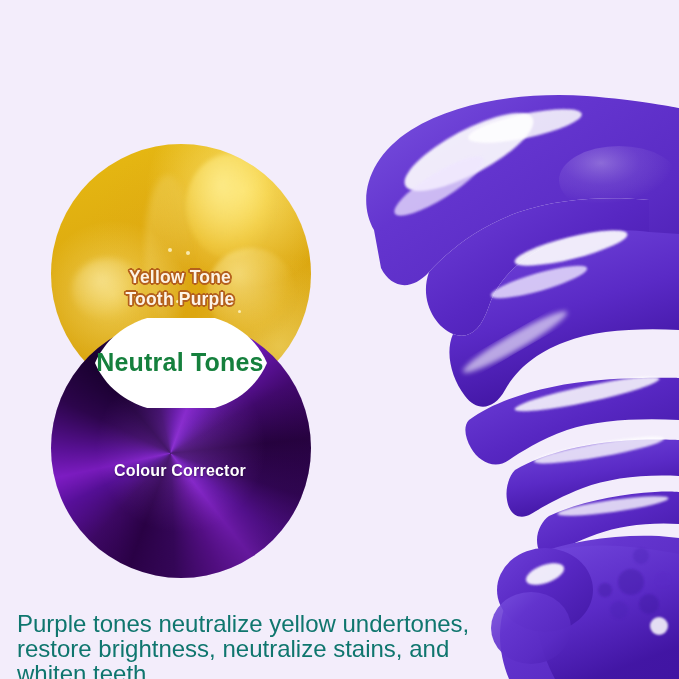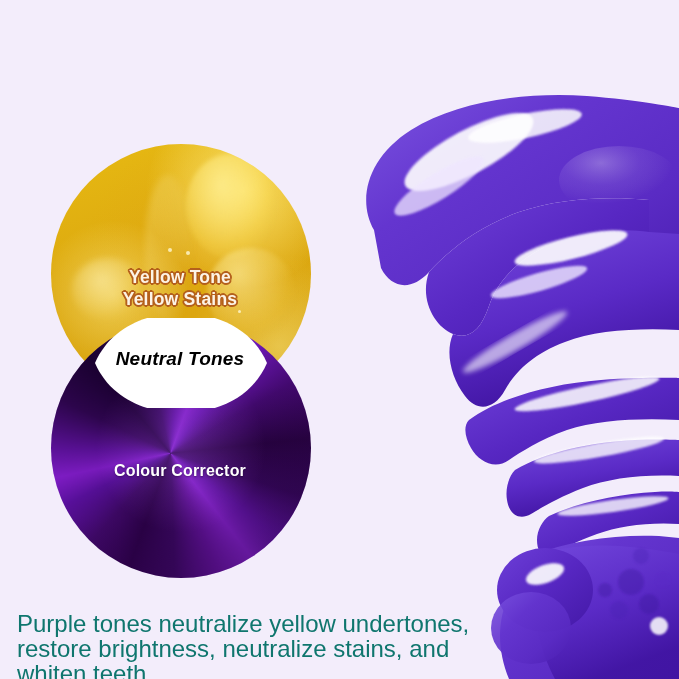--- a/index.html
+++ b/index.html
@@ -95,21 +95,21 @@
     text-shadow:
       -1.4px -1.4px 0 #b4601c, 1.4px -1.4px 0 #b4601c,
       -1.4px  1.4px 0 #b4601c, 1.4px  1.4px 0 #b4601c,
        0px -1.7px 0 #b4601c, 0px 1.7px 0 #b4601c,
       -1.7px 0px 0 #b4601c, 1.7px 0px 0 #b4601c;
     letter-spacing:.2px;
     margin-top:28px;
   }
   .lbl-neutral{
     top:348px;left:0;
-    font-size:19px;font-weight:700;color:#000000;letter-spacing:.2px;font-style:italic;
+    font-size:25px;font-weight:700;color:#15803d;letter-spacing:.2px;
   }
   .lbl-purple{
     top:462px;left:0;
     font-size:16px;font-weight:700;color:#ffffff;letter-spacing:.2px;
     text-shadow:0 1px 2px rgba(20,0,40,.45);
   }
   .venn-label span{display:block;}
 
   
   .paste{position:absolute;right:0;top:0;width:360px;height:679px;z-index:10;}
@@ -239,21 +239,21 @@
 
     <div class="lens">
       <svg width="260" height="90" viewBox="0 0 260 90" xmlns="http://www.w3.org/2000/svg" aria-hidden="true">
         <path d="M 44,45 C 60,8 98,-5 130,-5 C 162,-5 200,8 216,45
                  C 200,82 162,95 130,95 C 98,95 60,82 44,45 Z" fill="#ffffff"></path>
       </svg>
     </div>
 
     <div class="venn-label lbl-yellow">
       <span>Yellow Tone</span>
-      <span>Yellow Stains</span>
+      <span>Tooth Purple</span>
     </div>
 
     <div class="venn-label lbl-neutral">Neutral Tones</div>
 
     <div class="venn-label lbl-purple">Colour Corrector</div>
   </div>
 
   <div class="caption">Purple tones neutralize yellow undertones, restore brightness, neutralize stains, and whiten teeth.</div>
 
 </div>

